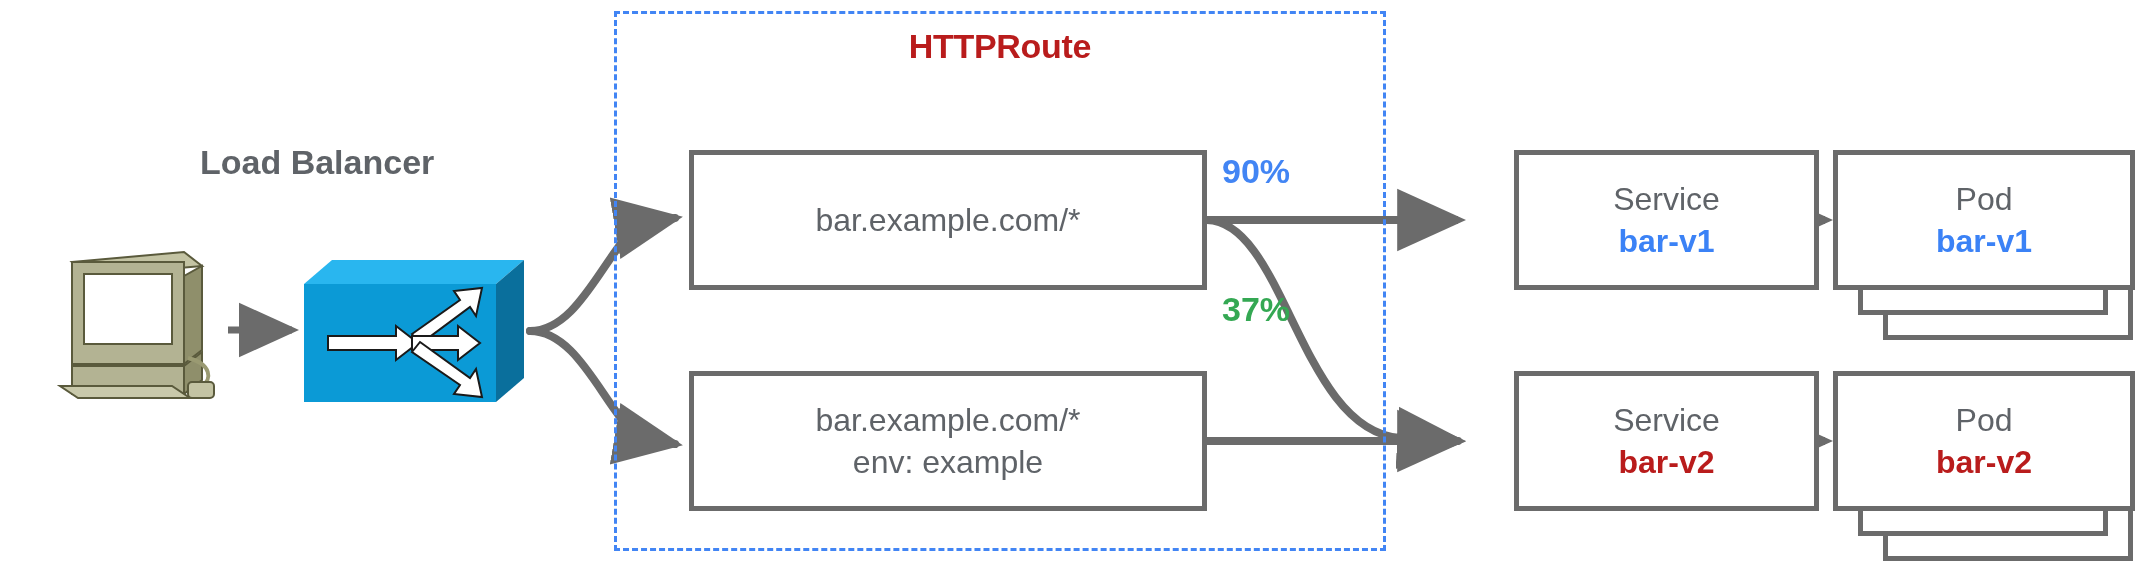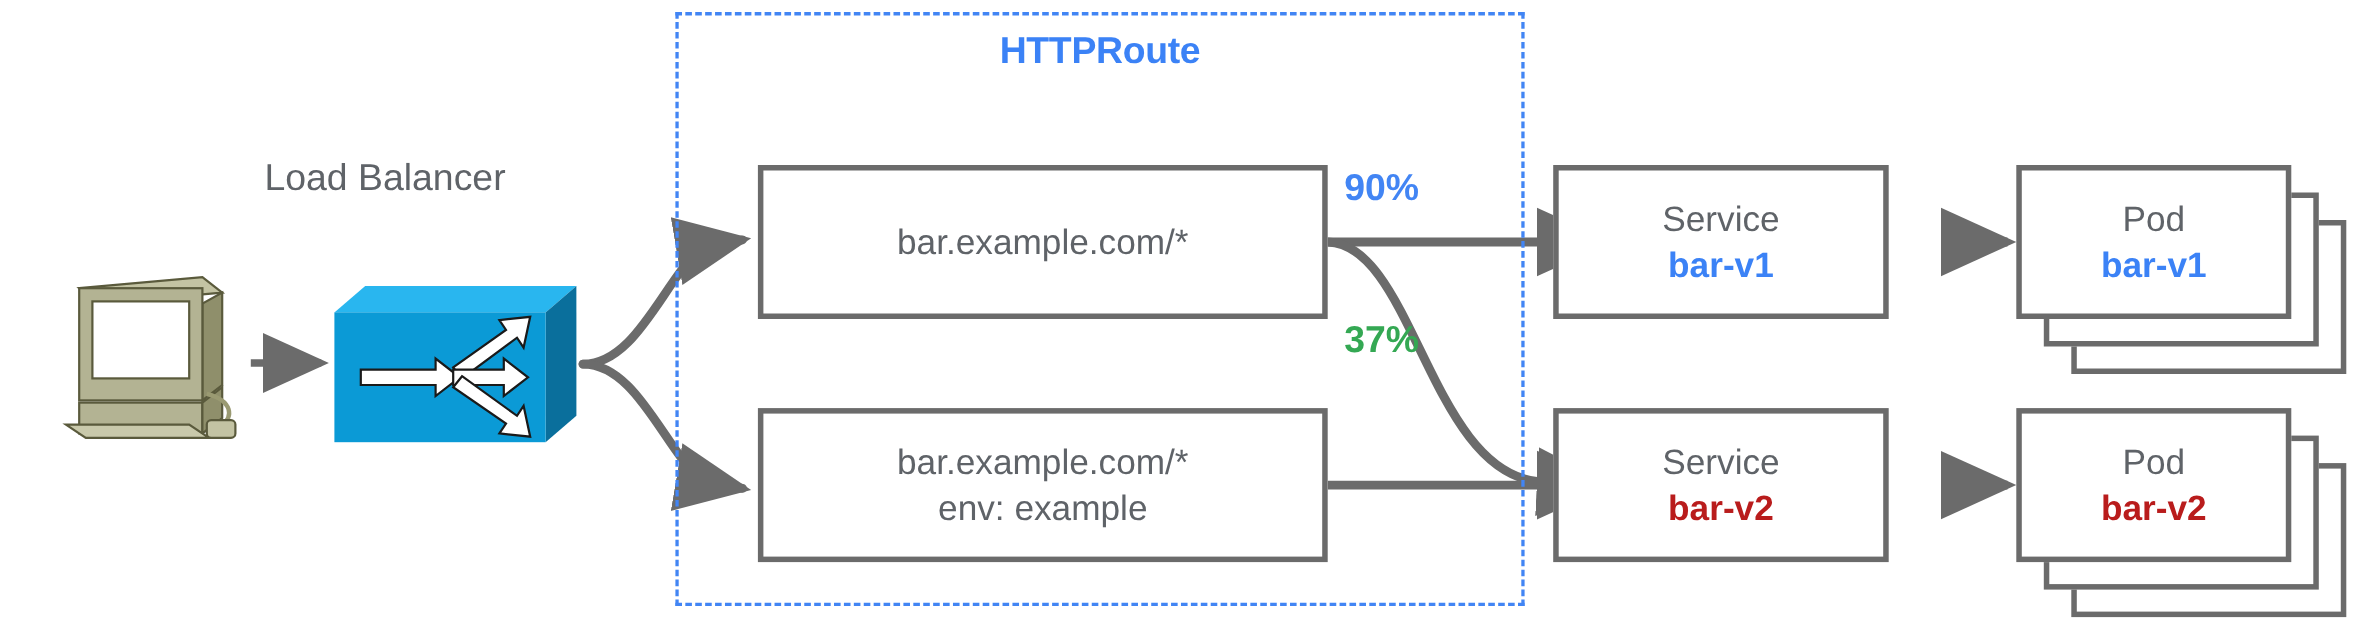--- a/index.html
+++ b/index.html
@@ -34,21 +34,21 @@
     height: 540px;
     border: 3px dashed #4285f4;
     box-sizing: border-box;
   }
   .route-group-title {
     position: absolute;
     left: 614px;
     top: 22px;
     width: 772px;
     text-align: center;
-    color: #3b82f6;
+    color: #b91c1c;
     font-weight: bold;
     font-size: 34px;
     line-height: 48px;
     letter-spacing: -0.3px;
   }
   .route-group-title .line2 { display: block; }
 
   
   .node {
     position: absolute;
@@ -64,21 +64,21 @@
     font-size: 32px;
     line-height: 42px;
   }
   .node .ln { display: block; white-space: nowrap; }
 
   .rule-top    { left: 689px; top: 150px; width: 518px; height: 140px; }
   .rule-bottom { left: 689px; top: 371px; width: 518px; height: 140px; }
 
   .svc {
     width: 305px; height: 140px;
-    left: 1412px;
+    left: 1514px;
   }
   .svc-top    { top: 150px; }
   .svc-bottom { top: 371px; }
   .svc .title { font-size: 32px; }
   .svc .name  { font-weight: bold; font-size: 32px; }
   .name-blue  { color: #3b82f6; }
   .name-green { color: #b91c1c; }
 
   
   .pod-stack {
@@ -90,36 +90,36 @@
   .pod-stack-bottom { left: 1833px; top: 371px; }
   .pod-card {
     position: absolute;
     box-sizing: border-box;
     border: 5px solid #6b6b6b;
     background: #ffffff;
   }
   .pod-card.back2 { left: 50px; top: 50px; width: 250px; height: 140px; z-index: 1; }
   .pod-card.back1 { left: 25px; top: 25px; width: 250px; height: 140px; z-index: 2; }
   .pod-card.front {
-    left: 0px; top: 0px; width: 250px; height: 140px; z-index: 3;
+    left: 0px; top: 0px; width: 302px; height: 140px; z-index: 3;
     display: flex; flex-direction: column;
     align-items: center; justify-content: center; text-align: center;
     color: #5f6368; font-size: 32px; line-height: 42px;
   }
   .pod-card.front .name { font-weight: bold; }
 
   
   .lb-label {
     position: absolute;
     left: 200px;
     top: 143px;
     width: 300px;
-    text-align: center;
+    text-align: left;
     color: #5f6368;
-    font-weight: normal;
+    font-weight: bold;
     font-size: 34px;
     white-space: nowrap;
   }
   .pct {
     position: absolute;
     font-weight: bold;
     font-size: 34px;
     white-space: nowrap;
   }
   .pct-90 { left: 1222px; top: 152px; color: #4285f4; }

